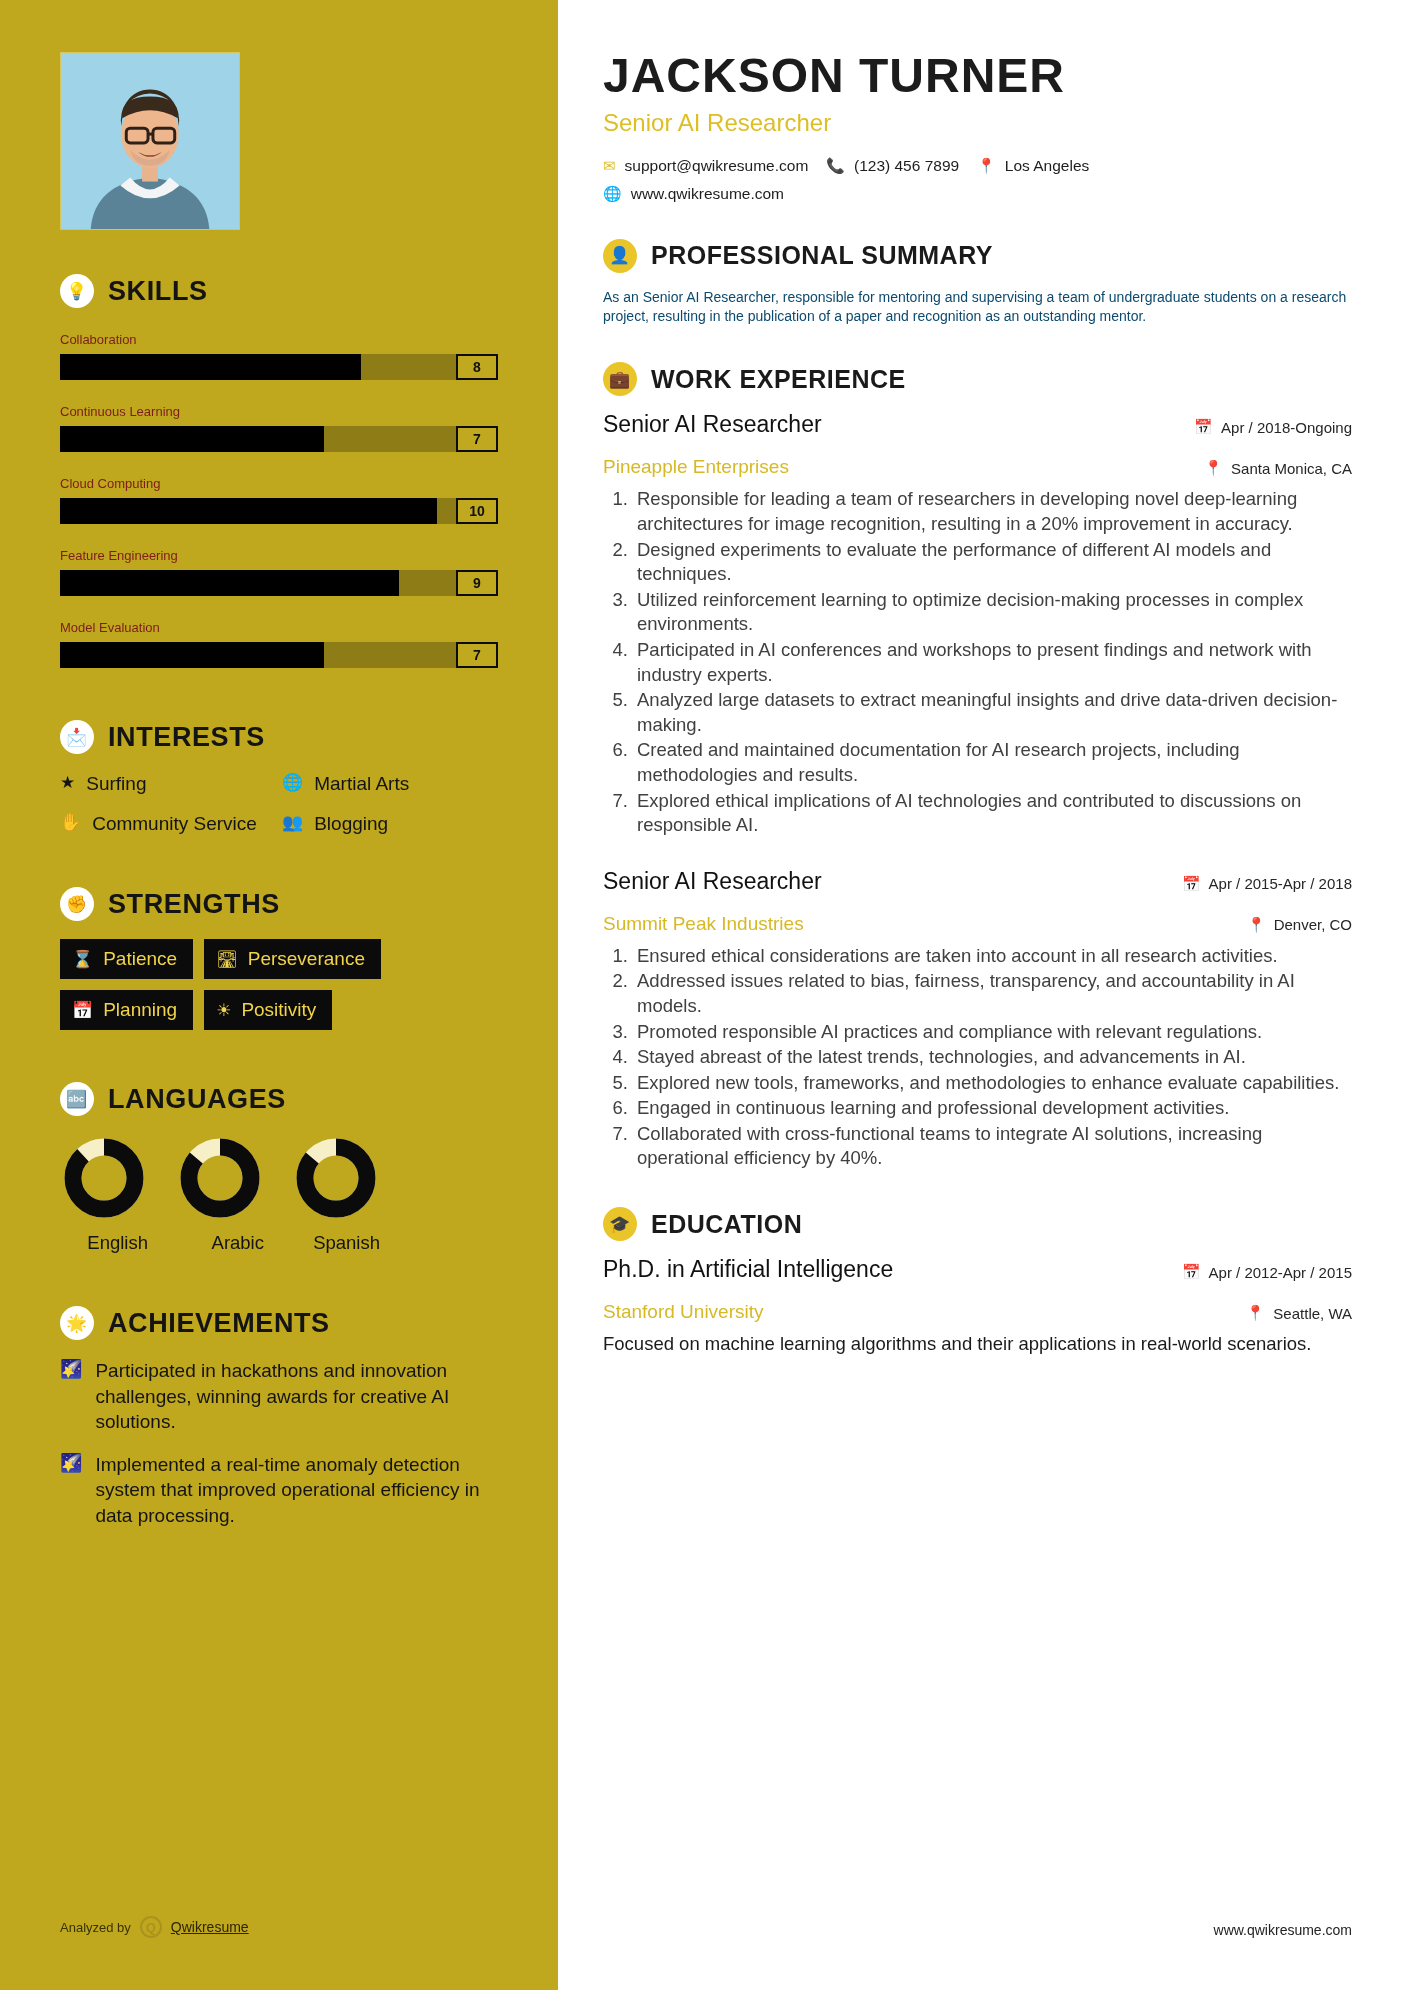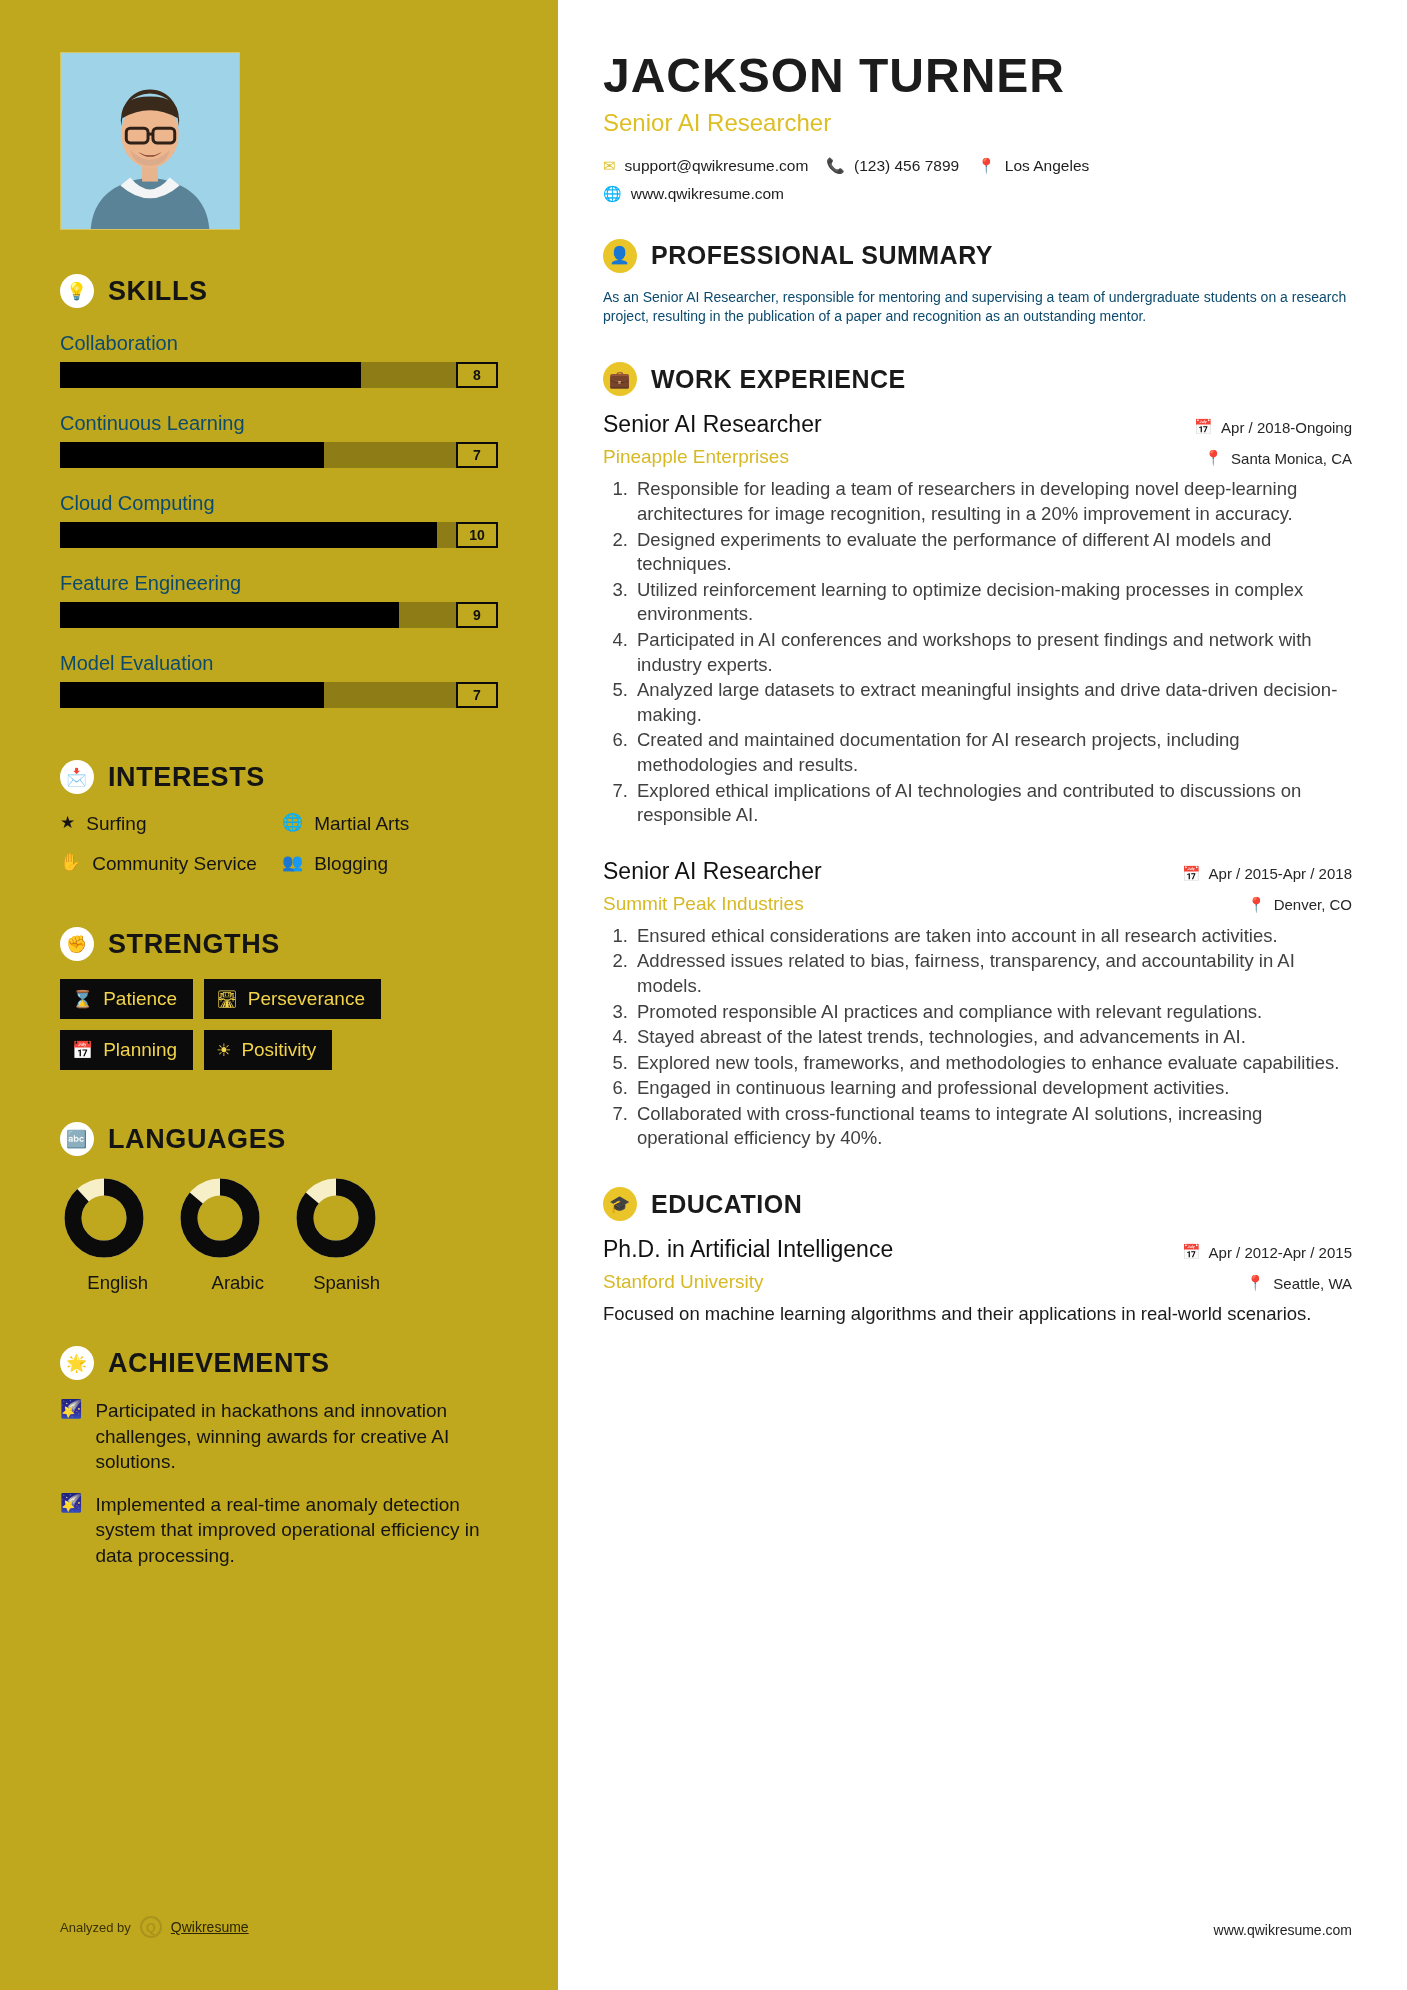--- a/index.html
+++ b/index.html
@@ -55,22 +55,22 @@
   .sec-title {
     font-size: 27px;
     font-weight: bold;
     letter-spacing: .6px;
     color: #141414;
   }
 
   .skills-wrap { margin-top: 44px; }
   .skill-row { margin-bottom: 17px; }
   .skill-name {
-    font-size: 20px;
-    color: #0c4a6e;
+    font-size: 13px;
+    color: #7f1d1d;
     margin-bottom: 7px;
     margin-top: 24px;
   }
   .skill-bar {
     position: relative;
     height: 26px;
     width: 100%;
     background: #8e7d17;
     display: flex;
     align-items: stretch;
@@ -246,21 +246,21 @@
     color: #262626;
     display: flex;
     align-items: center;
     gap: 8px;
     white-space: nowrap;
   }
   .job-sub {
     display: flex;
     justify-content: space-between;
     align-items: baseline;
-    margin-top: 8px;
+    margin-top: 18px;
   }
   .job-company {
     font-size: 19px;
     color: #d7b926;
   }
   .job-ol {
     margin: 9px 0 0 0;
     padding-left: 30px;
     font-size: 18.5px;
     line-height: 1.33;

